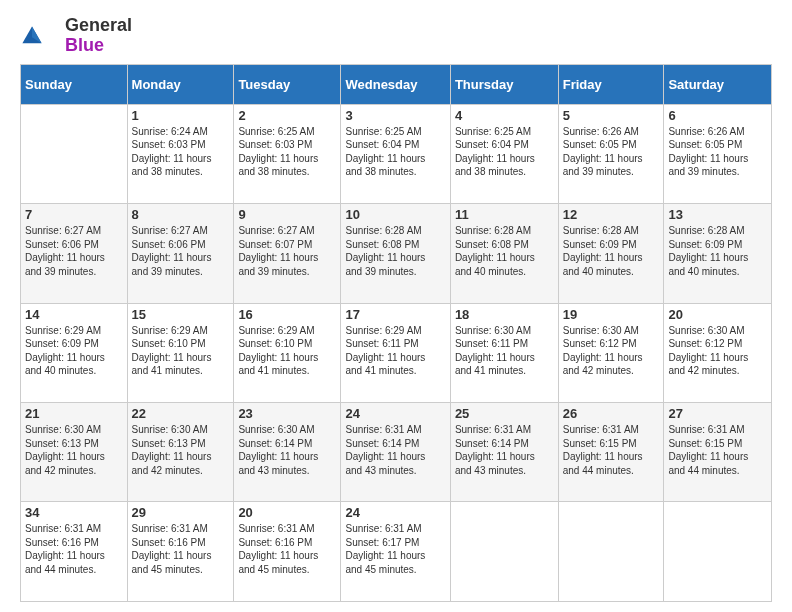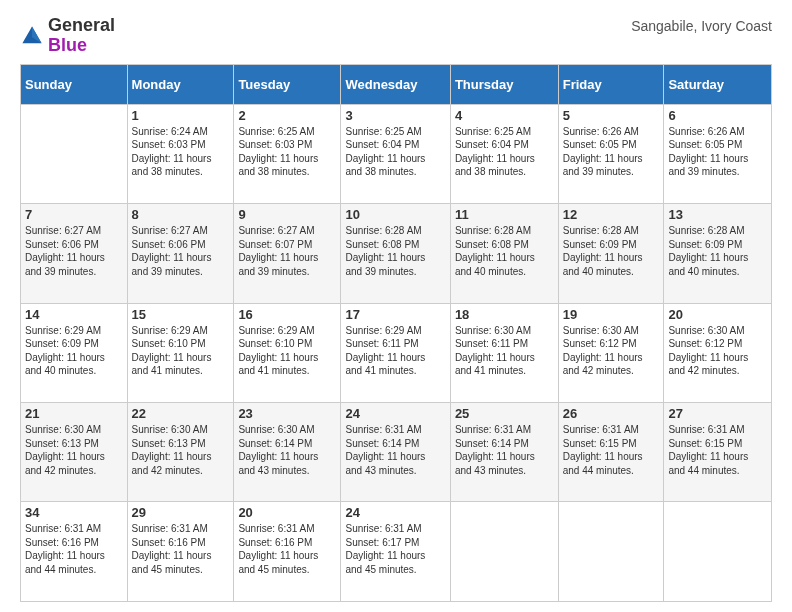--- a/index.html
+++ b/index.html
@@ -25,20 +25,21 @@
     }
     .logo {
       display: flex;
       align-items: center;
       gap: 0;
     }
     .logo-text {
       font-size: 18px;
       font-weight: bold;
       line-height: 1.1;
+      margin-left: 17px;
     }
     .logo-general { color: #333; }
     .logo-blue { color: #a21caf; }
     .logo-icon {
       width: 24px;
       height: 24px;
       margin-right: 4px;
     }
     .title-section {
       text-align: right;
@@ -103,21 +104,20 @@
       <svg class="logo-icon" viewBox="0 0 40 40">
         <polygon points="20,4 36,32 4,32" fill="#1a5fa8"></polygon>
         <polygon points="20,4 36,32 20,22" fill="#2873ba"></polygon>
       </svg>
       <div class="logo-text">
         <span class="logo-general">General</span><br>
         <span class="logo-blue">Blue</span>
       </div>
     </div>
     <div class="title-section">
-      <div class="location">Sangabile, Ivory Coast</div>
     </div>
   </div>
 
   <table class="calendar">
     <thead>
       <tr id="weekday-header">
       <th>Sunday</th>
           <th>Monday</th>
           <th>Tuesday</th>
           <th>Wednesday</th>

